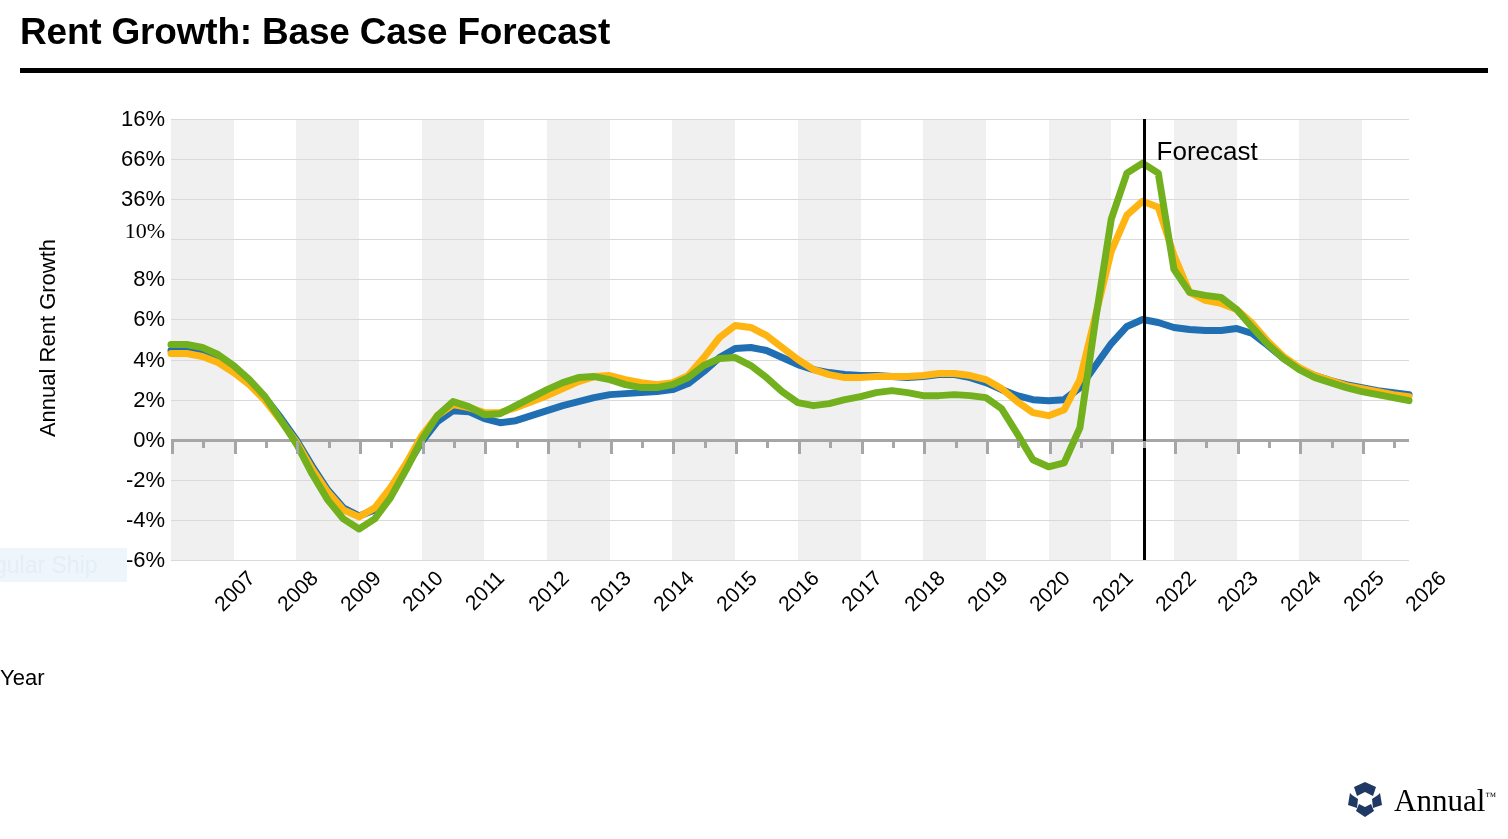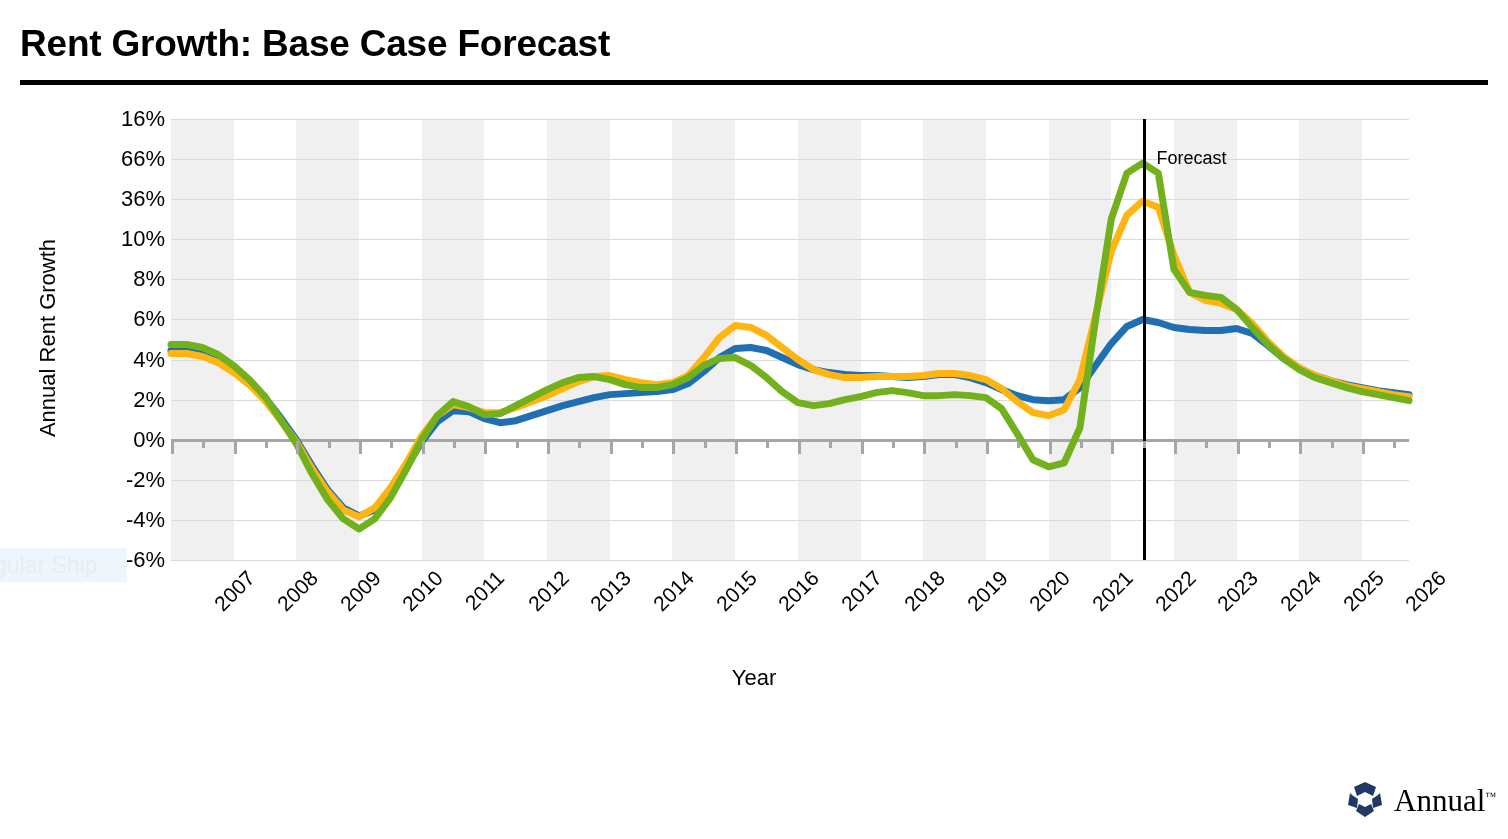--- a/index.html
+++ b/index.html
@@ -5,21 +5,21 @@
   html,body{margin:0;padding:0;}
   body{
     width:1508px;height:839px;
     background:#ffffff;
     font-family:"Liberation Sans", sans-serif;
     color:#000000;
     overflow:hidden;
     position:relative;
   }
   
-  #title-block{position:absolute;left:0;top:12px;width:1328px;height:80px;}
+  #title-block{position:absolute;left:0;top:0;width:1328px;height:80px;}
   #chart-title{
     position:absolute;left:20px;top:11px;
     font-size:37px;font-weight:bold;letter-spacing:-0.2px;
     color:#000;white-space:nowrap;
   }
   #title-rule{
     position:absolute;left:20px;top:68px;width:1468px;height:5px;background:#000;
   }
   
   #chart-area{position:absolute;left:0;top:80px;width:1508px;height:759px;}
@@ -34,42 +34,42 @@
   .gridline.zero{height:3px;background:#a6a6a6;}
   #ticks{position:absolute;left:0;right:0;}
   .tick{position:absolute;width:3px;background:#a6a6a6;}
   .tick.major{height:13px;}
   .tick.minor{height:7px;}
   #series-svg{position:absolute;inset:0;overflow:visible;}
   #forecast-divider{
     position:absolute;top:0;width:3px;background:#000;height:441px;
   }
   #forecast-label{
-    position:absolute;font-size:18px;color:#000;white-space:nowrap;margin-top:12px;
+    position:absolute;font-size:26px;color:#000;white-space:nowrap;
   }
   
   #y-ticklabels{position:absolute;left:0;top:39px;width:165px;height:441px;}
   .y-tlabel{
     position:absolute;right:0;text-align:right;
     font-size:22px;color:#000;line-height:22px;white-space:nowrap;
     transform:translateY(-11px);
   }
   #y-axis-title{
     position:absolute;left:-62px;top:245px;width:220px;
     font-size:22px;color:#000;text-align:center;
     transform:rotate(-90deg);white-space:nowrap;
   }
   #x-ticklabels{position:absolute;left:0;top:480px;width:1508px;height:90px;}
   .x-tlabel{
     position:absolute;font-size:21px;color:#000;white-space:nowrap;
     transform:rotate(-45deg);transform-origin:right top;
   }
   #x-axis-title{
     position:absolute;left:0;top:585px;width:1508px;
-    text-align:center;font-size:22px;color:#000;
+    font-size:22px;color:#000;
   }
   
   #legend{
     position:absolute;left:0;top:618px;width:1360px;height:46px;
     display:flex;justify-content:center;align-items:center;gap:236px;
   }
   .legend-item{display:flex;align-items:center;gap:7px;}
   .legend-swatch{width:38px;height:9px;border-radius:4px;display:block;}
   .legend-label{font-size:26px;color:#000;white-space:nowrap;}
   
@@ -97,21 +97,21 @@
   <div id="title-rule"></div>
 </div>
 
 <div id="chart-area">
 
   <div id="y-axis-title">Annual Rent Growth</div>
   <div id="y-ticklabels">
       <div class="y-tlabel" style="top: 0px; width: 155px;">16%</div>
       <div class="y-tlabel" style="top: 40.0909px; width: 155px;">66%</div>
       <div class="y-tlabel" style="top: 80.1818px; width: 155px;">36%</div>
-      <div class="y-tlabel" style="top: 120px; width: 155px;">10%</div>
+      <div class="y-tlabel" style="top: 112px; width: 155px; font-family: Liberation Serif, serif;">10%</div>
       <div class="y-tlabel" style="top: 160.364px; width: 155px;">8%</div>
       <div class="y-tlabel" style="top: 200.455px; width: 155px;">6%</div>
       <div class="y-tlabel" style="top: 240.545px; width: 155px;">4%</div>
       <div class="y-tlabel" style="top: 280.636px; width: 155px;">2%</div>
       <div class="y-tlabel" style="top: 320.727px; width: 155px;">0%</div>
       <div class="y-tlabel" style="top: 360.818px; width: 155px;">-2%</div>
       <div class="y-tlabel" style="top: 400.909px; width: 155px;">-4%</div>
       <div class="y-tlabel" style="top: 441px; width: 155px;">-6%</div>
     </div>
 

